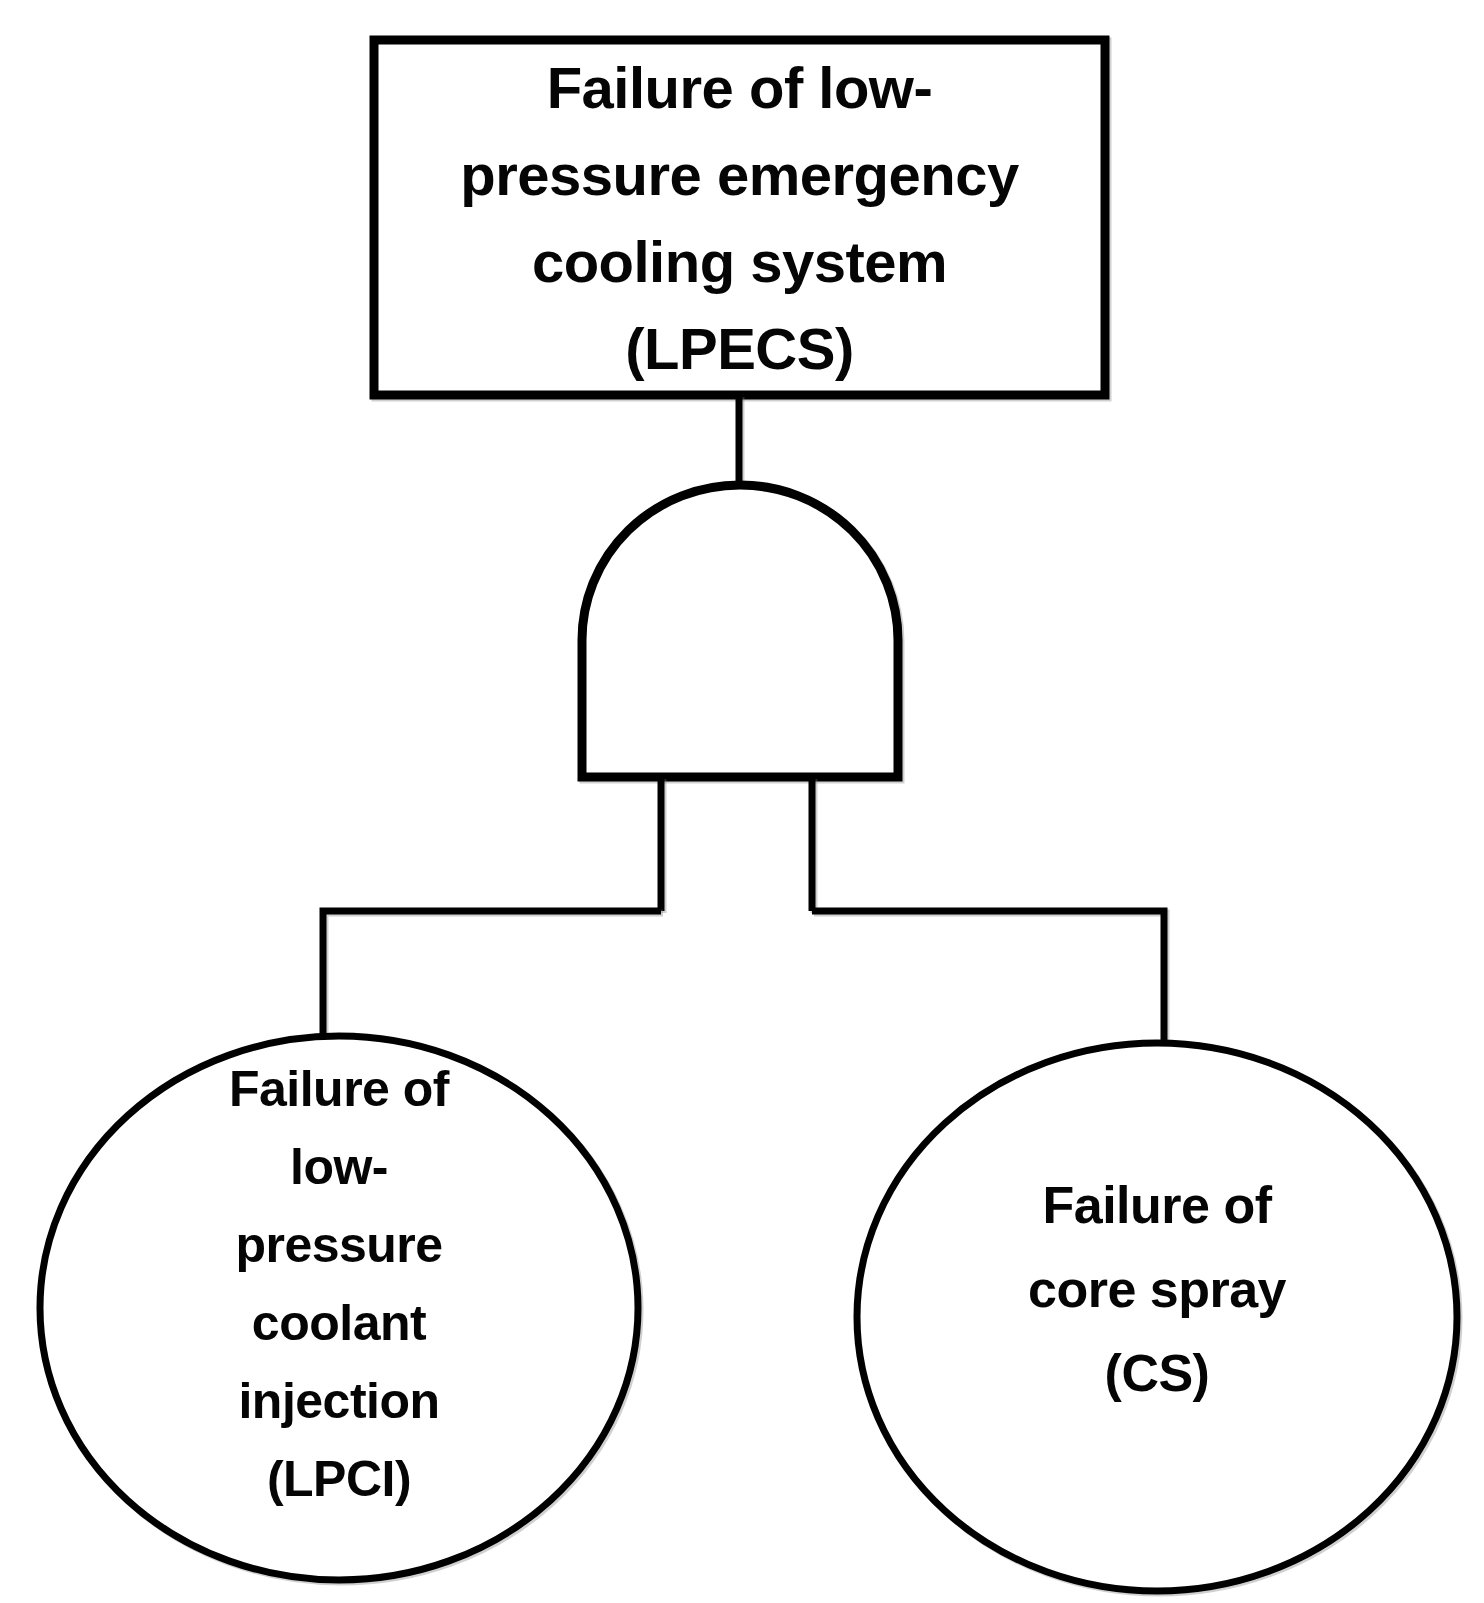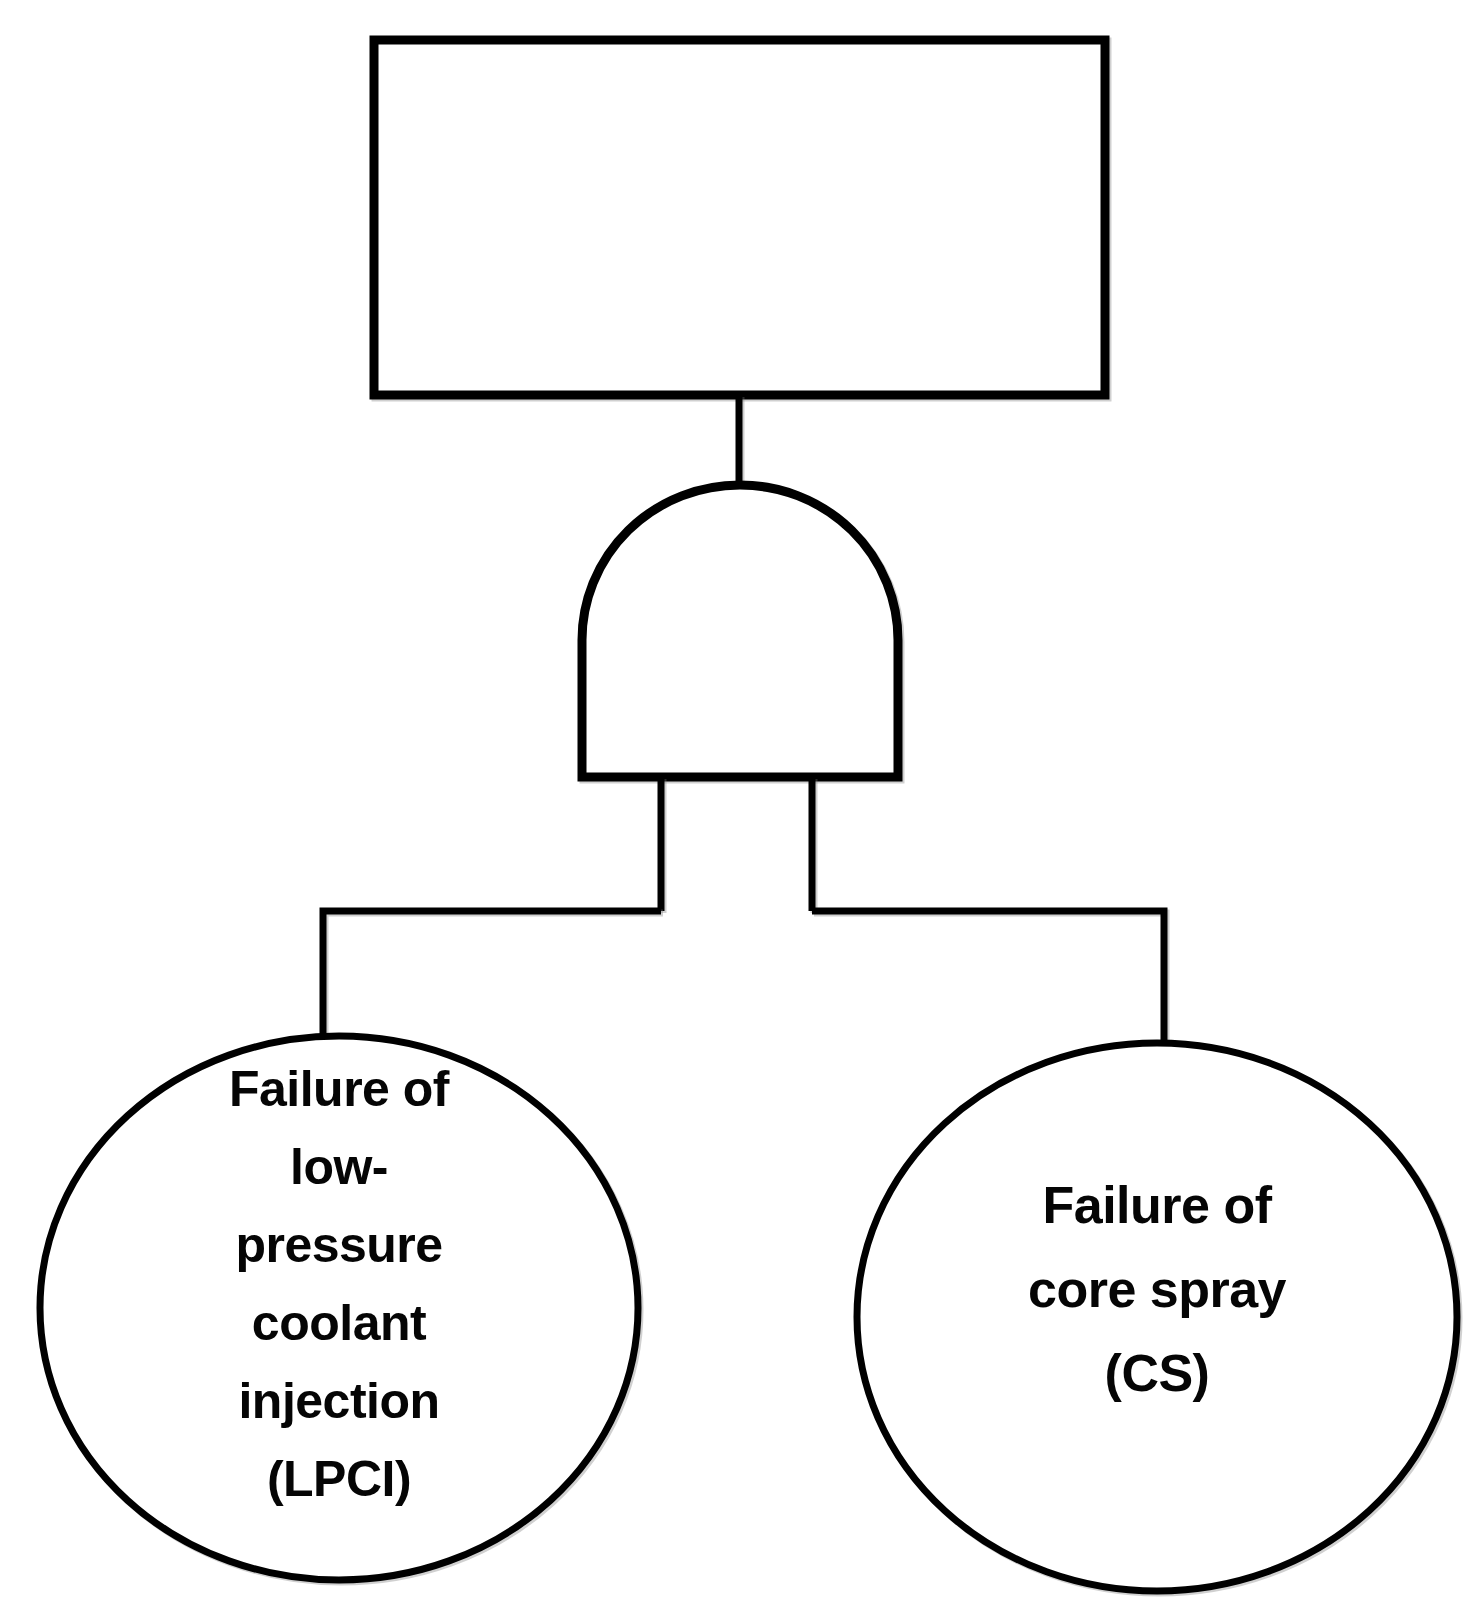--- a/index.html
+++ b/index.html
@@ -77,20 +77,24 @@
 
     <path d="M 661 911 L 323 911 L 323 1038" fill="none" stroke="#000000" stroke-width="7"></path>
 
     <path d="M 812 911 L 1164 911 L 1164 1044" fill="none" stroke="#000000" stroke-width="7"></path>
 
     <ellipse cx="339" cy="1308" rx="299" ry="272" fill="#ffffff" stroke="#000000" stroke-width="7"></ellipse>
 
     <ellipse cx="1157" cy="1317" rx="300" ry="274" fill="#ffffff" stroke="#000000" stroke-width="7"></ellipse>
   </svg>
 
+  <div class="label top-event-label">Failure of low-
+pressure emergency
+cooling system
+(LPECS)</div>
 
   <div class="label lpci-label">Failure of
 low-
 pressure
 coolant
 injection
 (LPCI)</div>
 
   <div class="label cs-label">Failure of
 core spray

